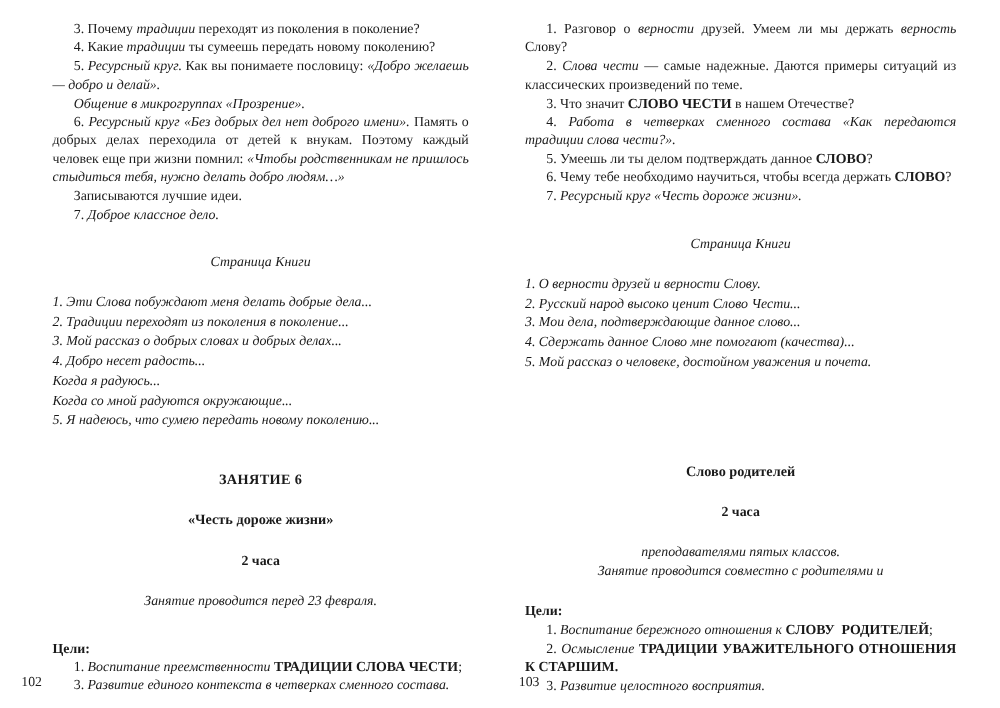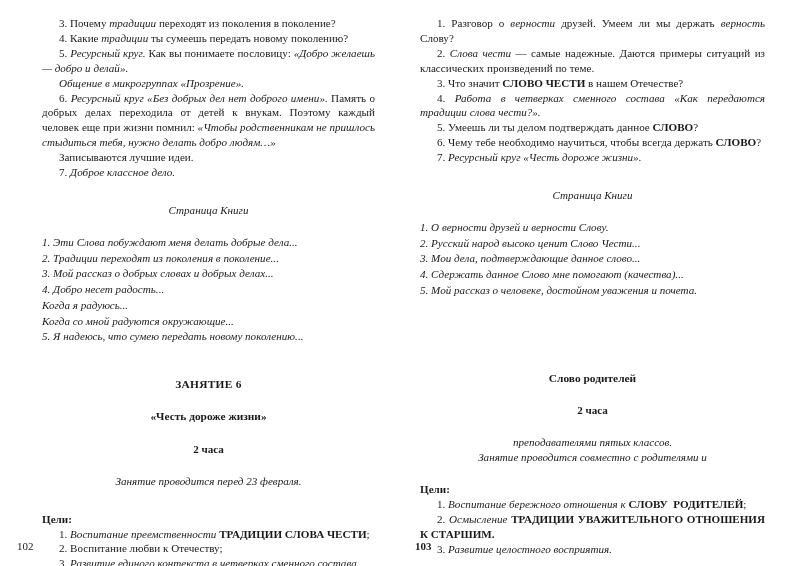--- a/index.html
+++ b/index.html
@@ -93,21 +93,21 @@
   }
   .folio {
     position: absolute;
     bottom: 14px;
     left: 0;
     right: 0;
     font-size: 11px;
     text-indent: 0;
   }
   .page-left .folio { padding-left: 17px; }
-  .page-right .folio { padding-left: 15px; font-weight: bold; }
+  .page-right .folio { padding-left: 15px; }
 </style>
 </head>
 <body>
 
 <div class="spread">
 
   <div class="page page-left">
     <div class="body-col">
 
       <p>3. Почему <span class="it">традиции</span> переходят из поколения в поколение?</p>
@@ -147,21 +147,20 @@
       <p class="lesson-hours">2 часа</p>
 
       <div class="spacer-md"></div>
 
       <p class="lesson-note">Занятие проводится перед 23 февраля.</p>
 
       <div class="spacer-lg"></div>
 
       <p class="goals-label">Цели:</p>
       <p>1.&nbsp;<span class="it">Воспитание преемственности</span> <span class="bd">ТРАДИЦИИ СЛОВА ЧЕСТИ</span>;</p>
-      <p>2. Воспитание любви к Отечеству;</p>
       <p>3.&nbsp;<span class="it">Развитие единого контекста в четверках сменного состава.</span></p>
 
     </div>
     <div class="folio">102</div>
   </div>
 
   <div class="page page-right">
     <div class="body-col">
 
       <p>1. Разговор о <span class="it">верности</span> друзей. Умеем ли мы держать <span class="it">верность</span> Слову?</p>

